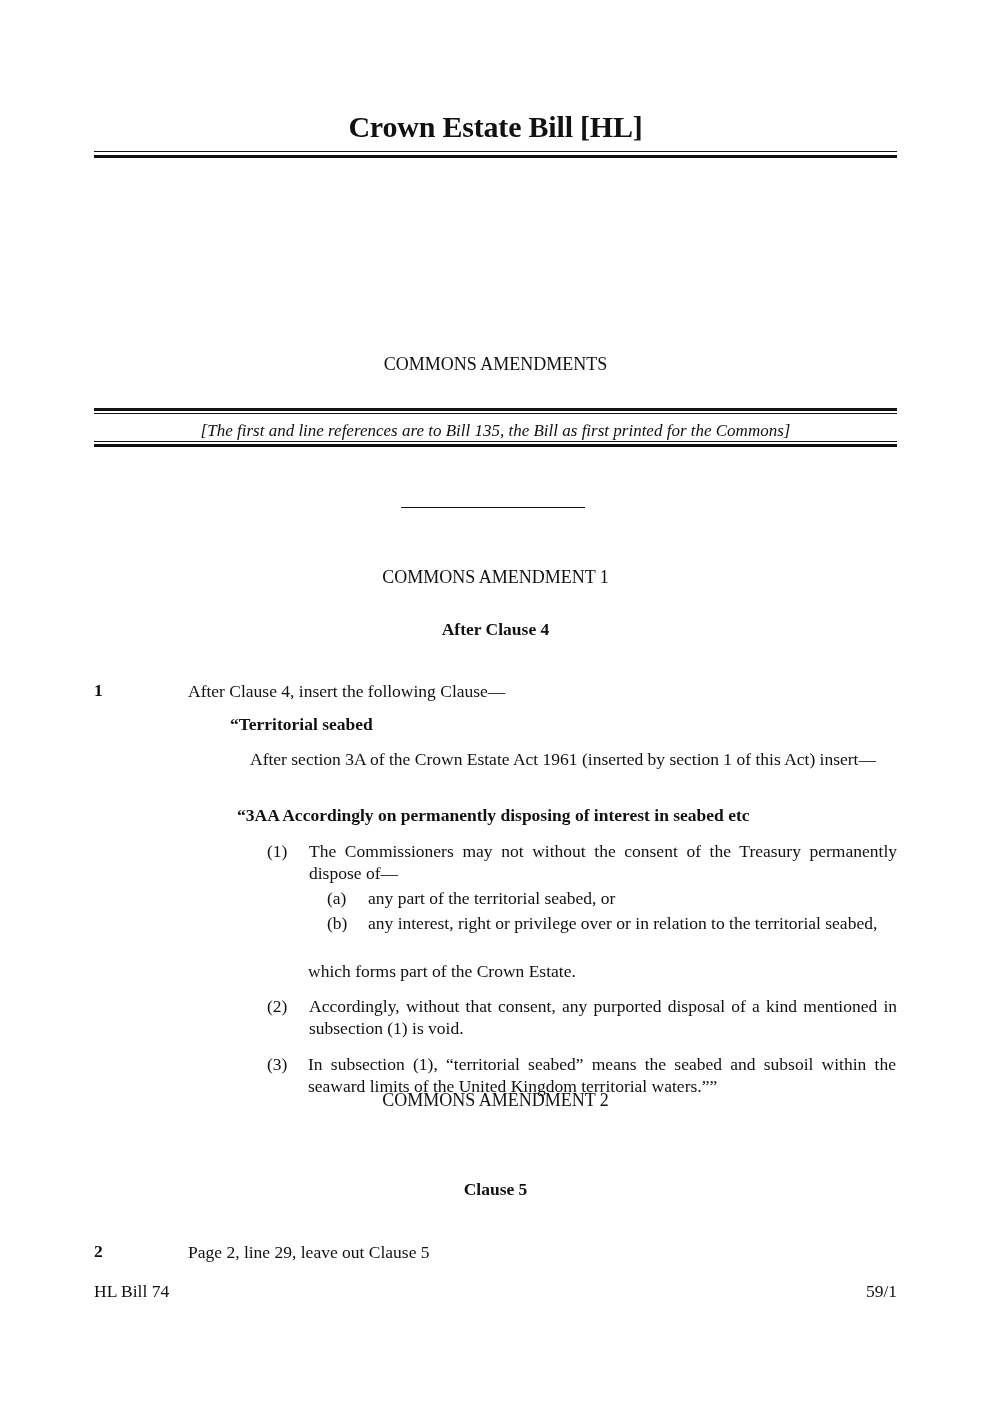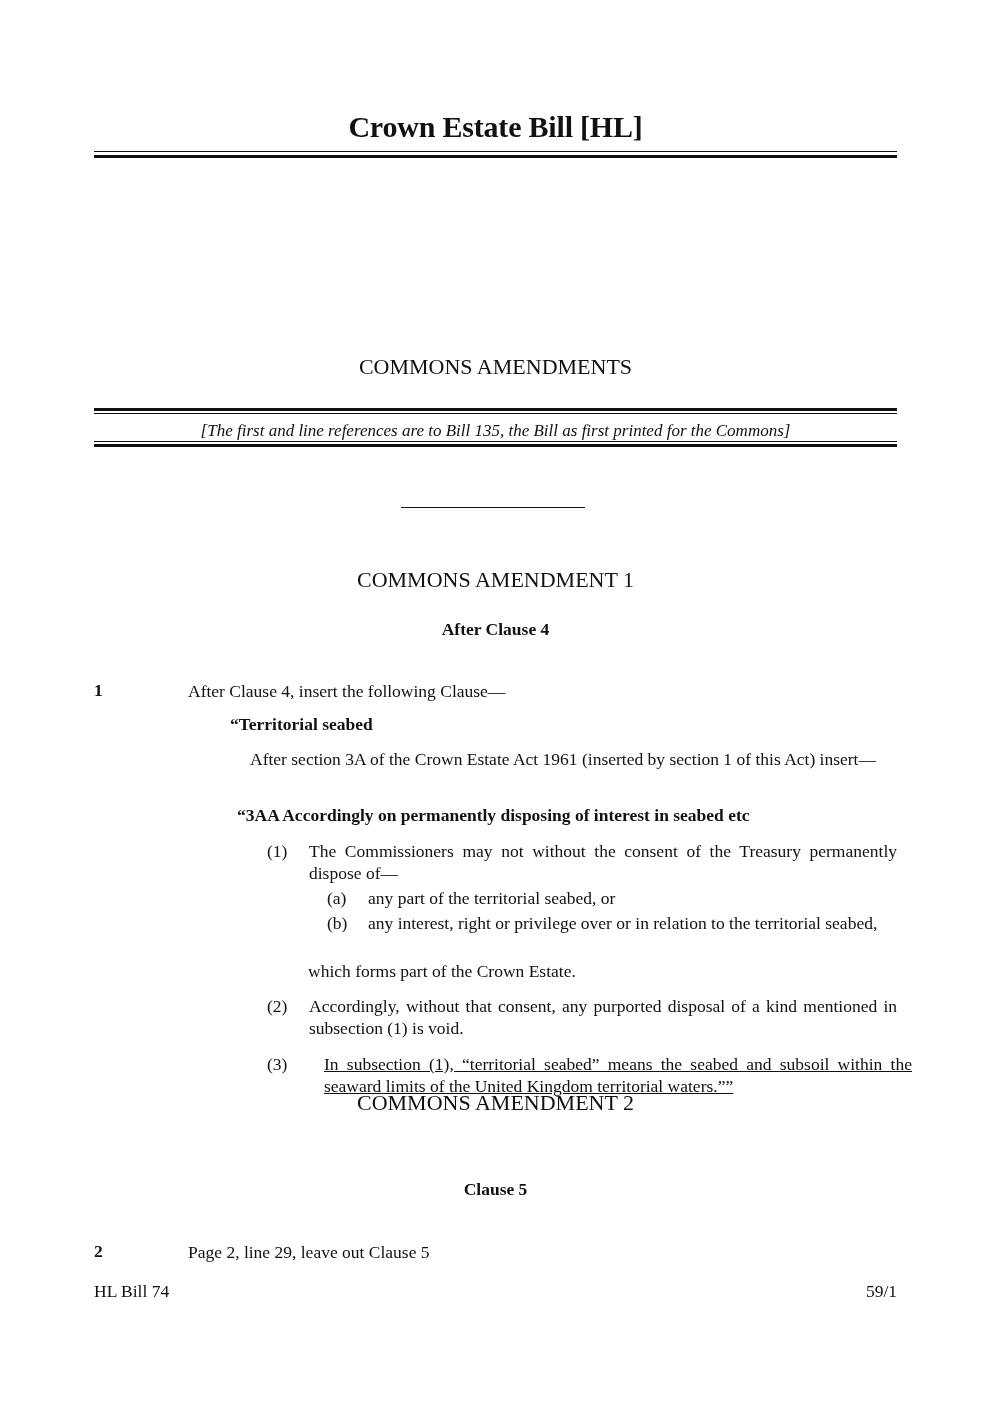--- a/index.html
+++ b/index.html
@@ -6,21 +6,21 @@
   body {
     width: 991px; height: 1401px; position: relative; overflow: hidden;
     font-family: "Liberation Serif", "DejaVu Serif", serif;
     color: #111111;
   }
   .abs { position: absolute; }
   .center { left: 94px; width: 803px; text-align: center; }
   .title { top: 110px; font-size: 30px; font-weight: bold; letter-spacing: -0.2px; }
   .rule-thin { position: absolute; left: 94px; width: 803px; height: 0; border-top: 1.5px solid #111; }
   .rule-thick { position: absolute; left: 94px; width: 803px; height: 0; border-top: 3px solid #111; }
-  .heading-caps { font-size: 22px; }
+  .heading-caps { font-size: 18px; }
   .refnote { top: 421px; font-size: 17px; font-style: italic; }
   .short-rule { position: absolute; left: 401px; width: 184px; border-top: 1px solid #111; top: 507px; }
   .bold { font-weight: bold; }
   .txt { font-size: 17.5px; line-height: 22px; }
   .num { left: 94px; font-size: 17.5px; font-weight: bold; }
   .justify { text-align: justify; text-align-last: left; }
 </style>
 </head>
 <body>
 
@@ -58,21 +58,21 @@
 
 <div class="abs txt" style="top:912px; left:327px;">(b)</div>
 <div class="abs txt" style="top:912px; left:368px; width:529px;">any interest, right or privilege over or in relation to the territorial seabed,</div>
 
 <div class="abs txt" style="top:960px; left:308px;">which forms part of the Crown Estate.</div>
 
 <div class="abs txt" style="top:995px; left:267px;">(2)</div>
 <div class="abs txt justify" style="top:995px; left:309px; width:588px;">Accordingly, without that consent, any purported disposal of a kind mentioned in subsection (1) is void.</div>
 
 <div class="abs txt" style="top:1053px; left:267px;">(3)</div>
-<div class="abs txt justify" style="top:1053px; left:324px; width:588px;text-decoration:underline;">In subsection (1), “territorial seabed” means the seabed and subsoil within the seaward limits of the United Kingdom territorial waters.””</div>
+<div class="abs txt justify" style="top:1053px; left:308px; width:588px;">In subsection (1), “territorial seabed” means the seabed and subsoil within the seaward limits of the United Kingdom territorial waters.””</div>
 
 <div class="abs center heading-caps" style="top:1090px;">COMMONS AMENDMENT 2</div>
 <div class="abs center txt bold" style="top:1178px;">Clause 5</div>
 
 <div class="abs num" style="top:1241px;">2</div>
 <div class="abs txt" style="top:1241px; left:188px;">Page 2, line 29, leave out Clause 5</div>
 
 <div class="abs txt" style="top:1280px; left:94px;">HL Bill 74</div>
 <div class="abs txt" style="top:1280px; right:94px; text-align:right;">59/1</div>
 

